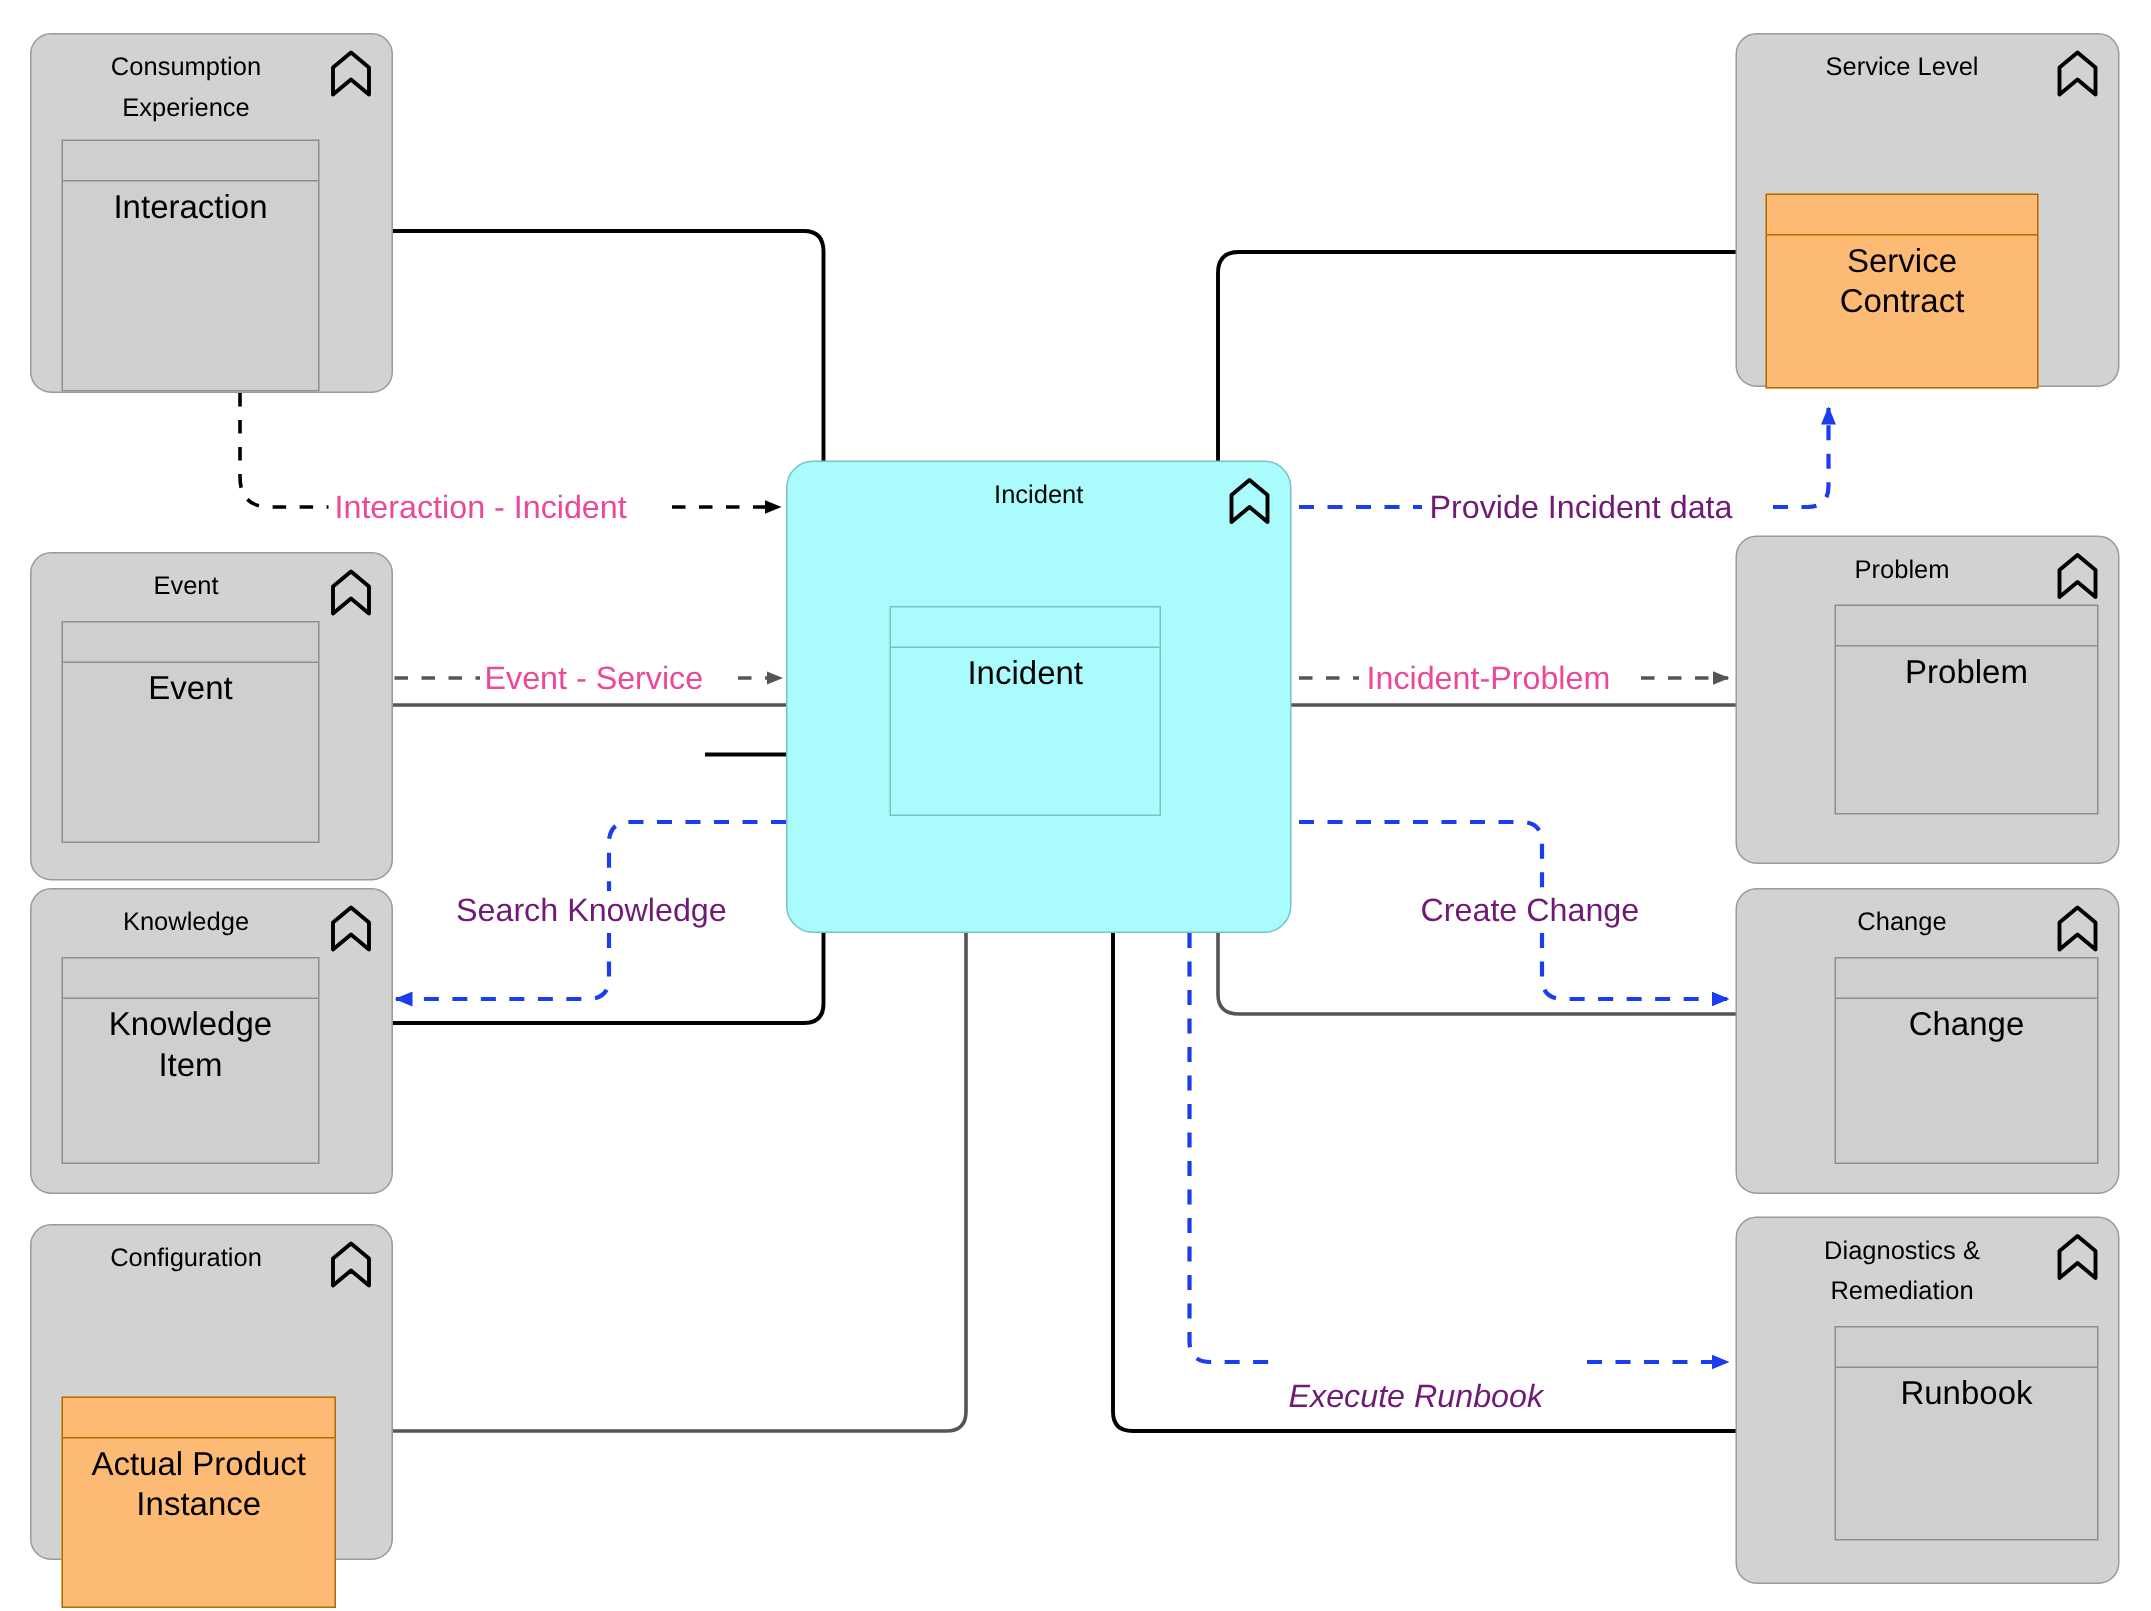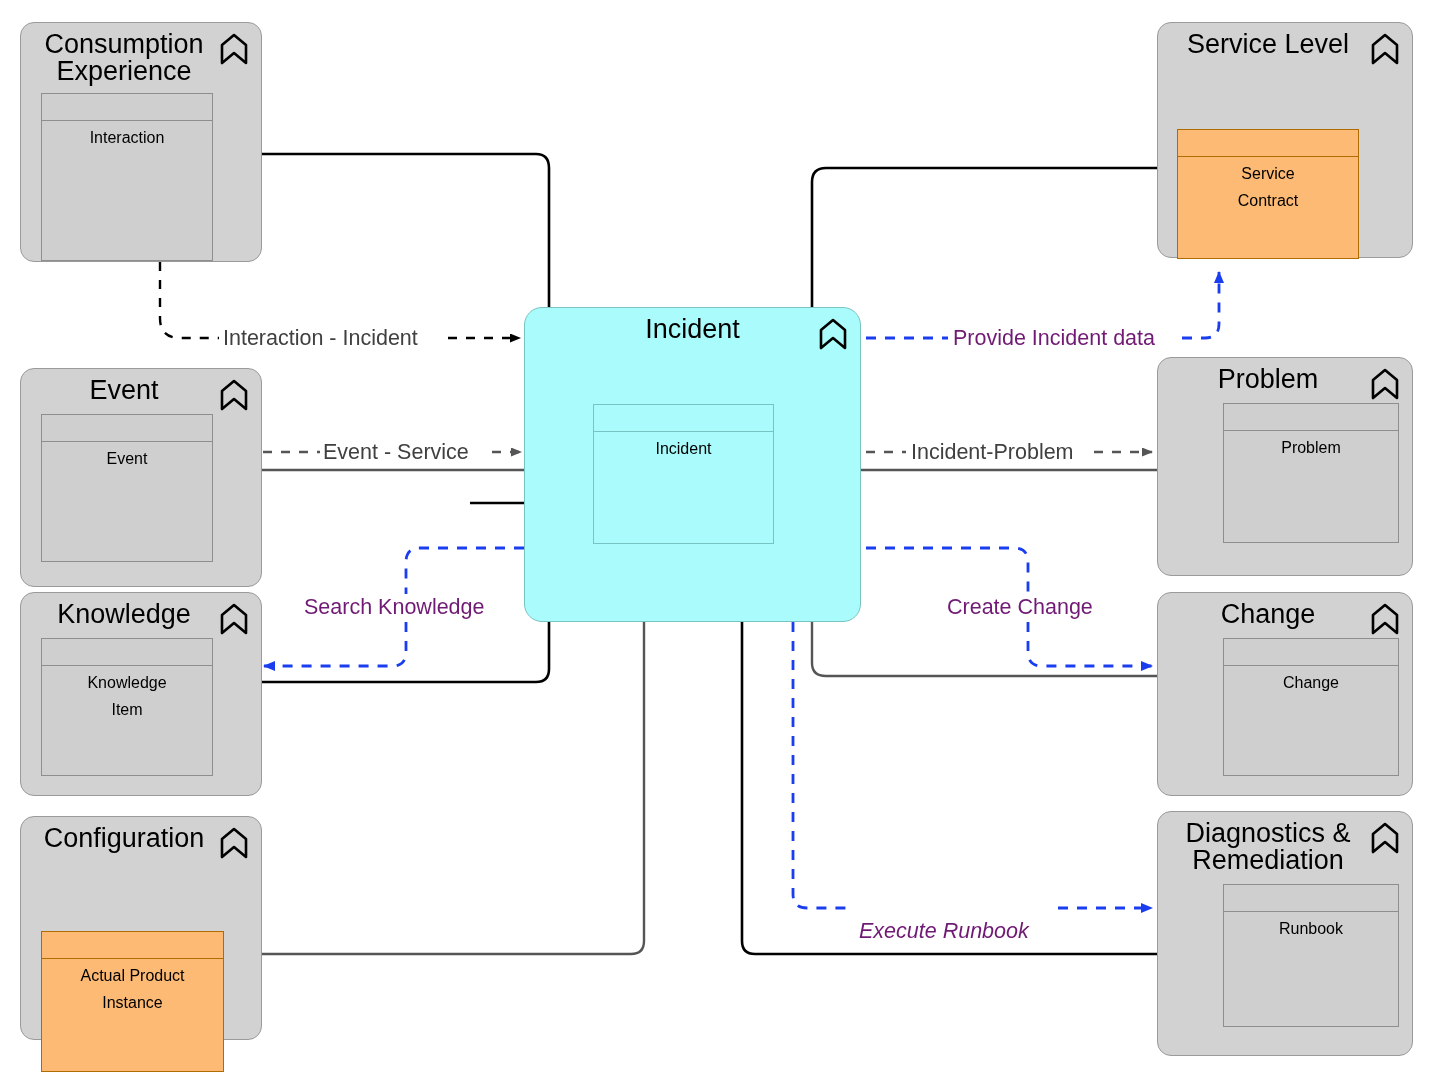--- a/index.html
+++ b/index.html
@@ -35,21 +35,21 @@
     background: #aafcfc;
     border: 1.5px solid #79c3c3;
     border-radius: 18px;
   }
   .cap-title {
     position: absolute;
     left: 10px;
     right: 44px;
     top: 8px;
     text-align: center;
-    font-size: 27px;
+    font-size: 17px;
     line-height: 27px;
     color: #000000;
     white-space: pre-line;
   }
   .cap.accent .cap-title {
     left: 44px;
     right: 44px;
   }
   
   .chev {
@@ -70,21 +70,21 @@
     position: absolute;
     left: 0; right: 0; top: 0;
     height: 26px;
     border-bottom: 1.5px solid #8e8e8e;
   }
   .ent .ent-label {
     position: absolute;
     left: 4px; right: 4px;
     top: 30px;
     text-align: center;
-    font-size: 16px;
+    font-size: 22px;
     line-height: 27px;
     color: #000000;
     white-space: pre-line;
   }
   .ent.orange {
     background: #fdba74;
     border: 1.5px solid #b06c00;
     margin-top: 44px;
   }
   .ent.orange .bar { border-bottom: 1.5px solid #b06c00; }
@@ -92,21 +92,21 @@
     background: #aafcfc;
     border: 1.5px solid #79c3c3;
   }
   .ent.cyan .bar { border-bottom: 1.5px solid #79c3c3; }
 
   
   .elabel {
     position: absolute;
     font-size: 21.5px;
     line-height: 24px;
-    color: #404040;
+    color: #ec4899;
     white-space: nowrap;
     background: #ffffff;
     padding: 0 3px;
   }
   .elabel.blue {
     color: #701a75;
     background: transparent;
   }
   .elabel.blue.chip { background: #ffffff; }
 </style>

